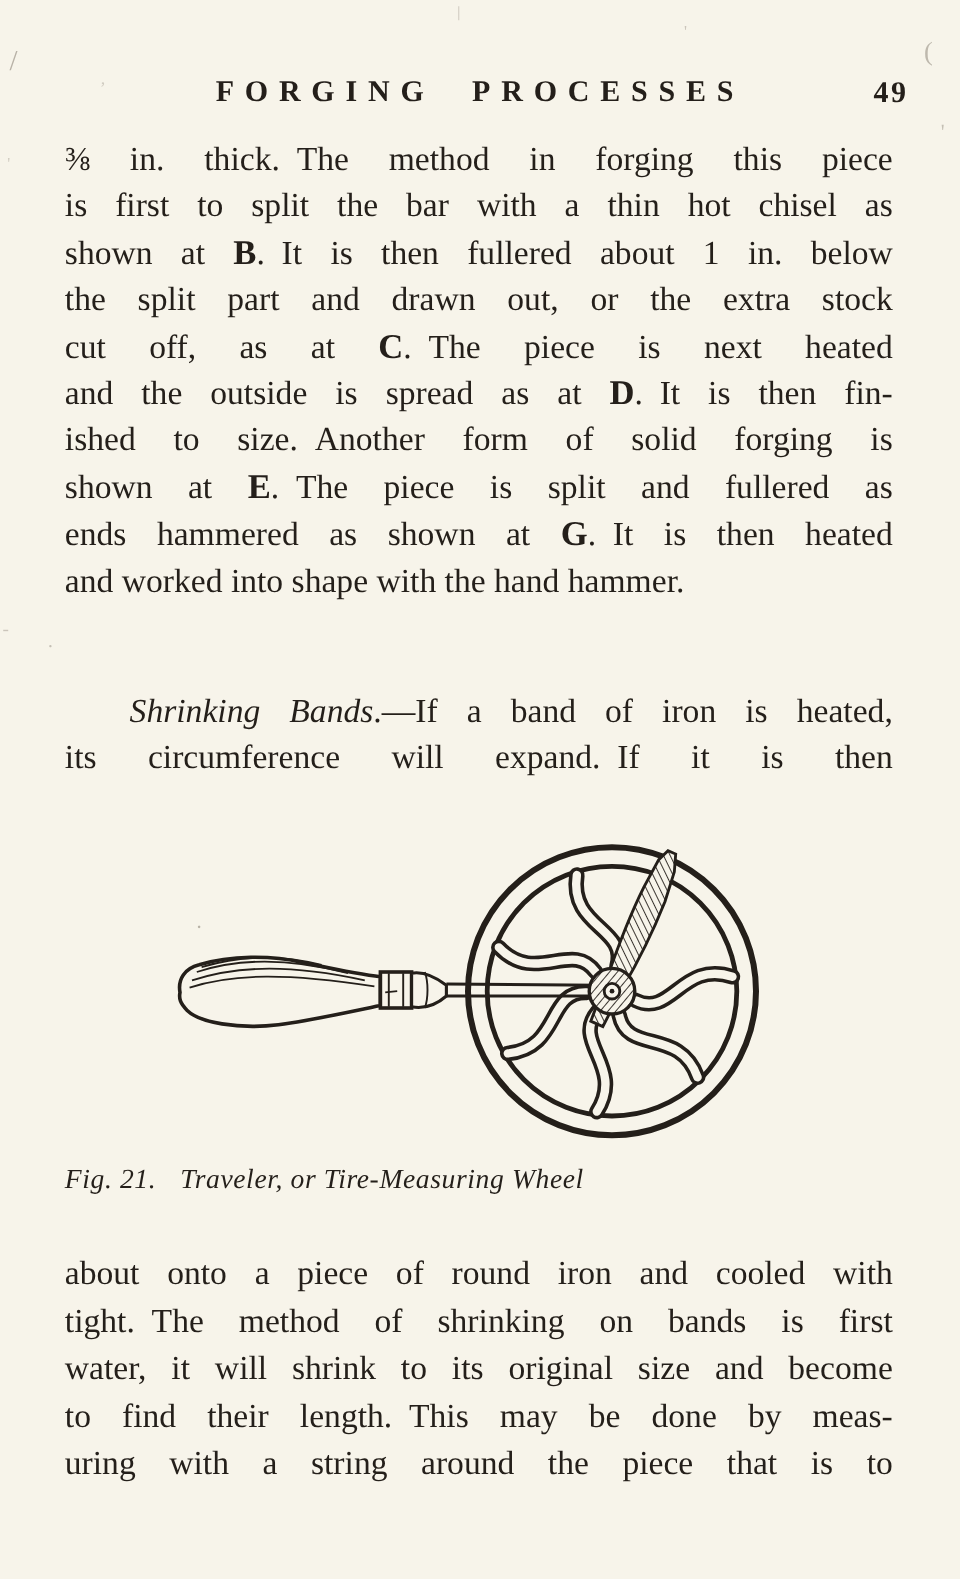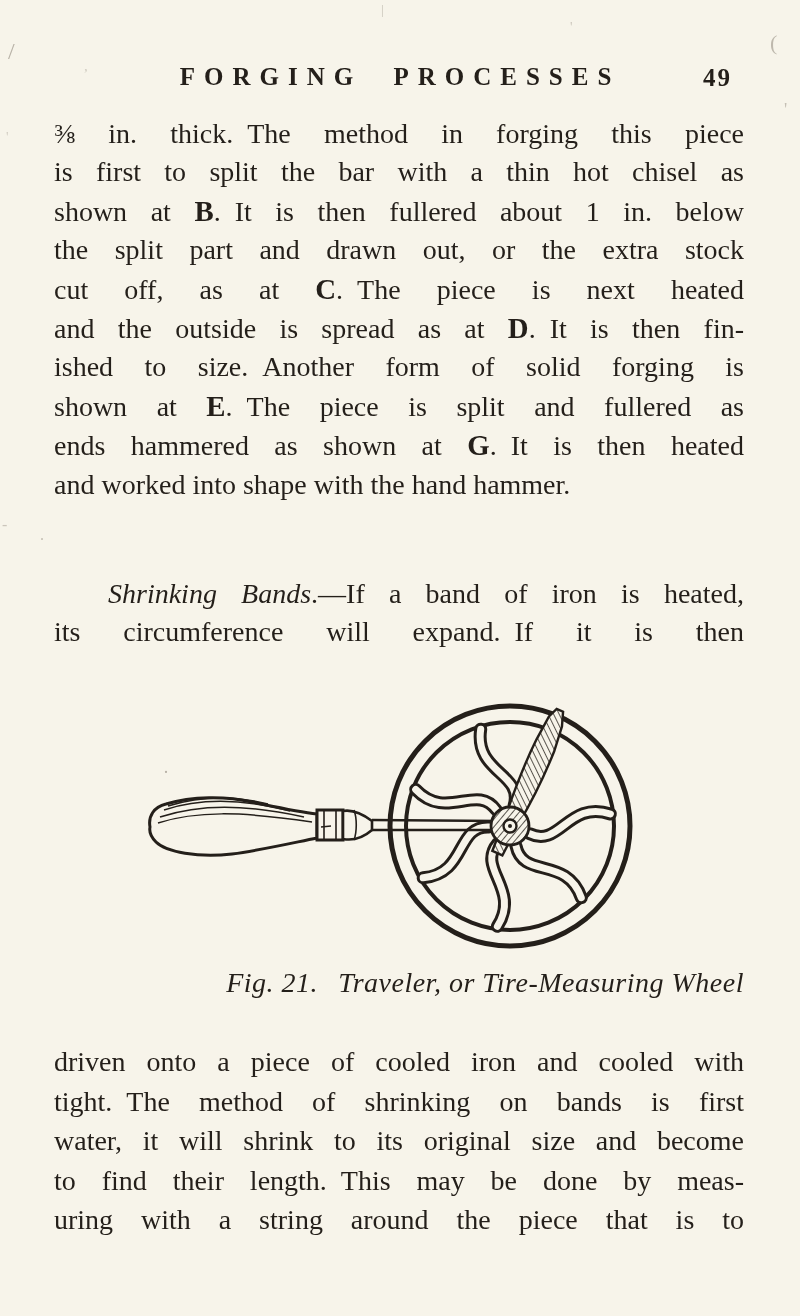--- a/index.html
+++ b/index.html
@@ -1,32 +1,32 @@
 <!DOCTYPE html>
 <html><head>
 <meta charset="utf-8">
 <style>
   html,body{margin:0;padding:0;background:#f7f4ea;}
   .page{position:relative;width:800px;height:1316px;background:#f7f4ea;overflow:hidden;
         font-family:"Liberation Serif","DejaVu Serif",serif;color:#241f1a;}
   .running-head{position:absolute;top:63px;left:0;width:100%;text-align:center;
         font-size:25px;font-weight:bold;letter-spacing:9px;word-spacing:16px;}
-  .page-number{position:absolute;top:1px;right:68px;letter-spacing:2px;}
+  .page-number{position:absolute;top:1px;right:43px;letter-spacing:2px;}
   .para{position:absolute;left:54px;width:690px;font-size:28px;line-height:38.4px;}
   .p1{top:115px;}
   .p2{top:575px;}
   .p3{top:1042px;line-height:39.6px;}
   .line{text-align:justify;text-align-last:justify;white-space:normal;}
   .line.nj{text-align-last:left;}
   .line.ind{text-indent:34px;}
   .line b{font-weight:700;font-size:1.03em;}
   .line .it{font-style:italic;margin-left:20px;}
   figure.fig{position:absolute;left:140px;top:680px;margin:0;width:520px;height:282px;}
-  .caption{position:absolute;top:966px;left:54px;width:690px;text-align:right;
-        font-style:italic;font-size:28px;line-height:34px;letter-spacing:.5px;}
+  .caption{position:absolute;top:966px;left:54px;width:690px;text-align:left;
+        font-style:italic;font-size:23px;line-height:34px;letter-spacing:.5px;}
   .caption .gap{display:inline-block;width:20px;}
   .artifact{position:absolute;font-family:"Liberation Serif",serif;color:#7a7165;pointer-events:none;}
 </style>
 </head>
 <body>
 
 <div class="page">
 
   <header class="running-head">
     <span>FORGING PROCESSES</span>
@@ -112,21 +112,21 @@
         <path d="M 214,130 C 217,138 217,152 214,160" fill="none" stroke="#241f1a" stroke-width="1.6"></path>
       </g>
     </svg>
   </figure>
 
   <div class="caption">
     <span>Fig. 21.</span><span class="gap"></span><span>Traveler, or Tire-Measuring Wheel</span>
   </div>
 
   <section class="para p3">
-      <div class="line"><span>driven onto a piece of cooled iron and cooled with</span></div>
+      <div class="line"><span>about onto a piece of round iron and cooled with</span></div>
       <div class="line"><span>tight. The method of shrinking on bands is first</span></div>
       <div class="line"><span>water, it will shrink to its original size and become</span></div>
       <div class="line"><span>to find their length. This may be done by meas-</span></div>
       <div class="line"><span>uring with a string around the piece that is to</span></div>
     </section>
 
   <div id="artifacts">
       <span class="artifact" style="left: 8px; top: 38px; font-size: 24px; opacity: 0.5;">/</span>
       <span class="artifact" style="left: 770px; top: 30px; font-size: 22px; opacity: 0.45;">(</span>
       <span class="artifact" style="left: 381px; top: 2px; font-size: 13px; opacity: 0.4;">|</span>

